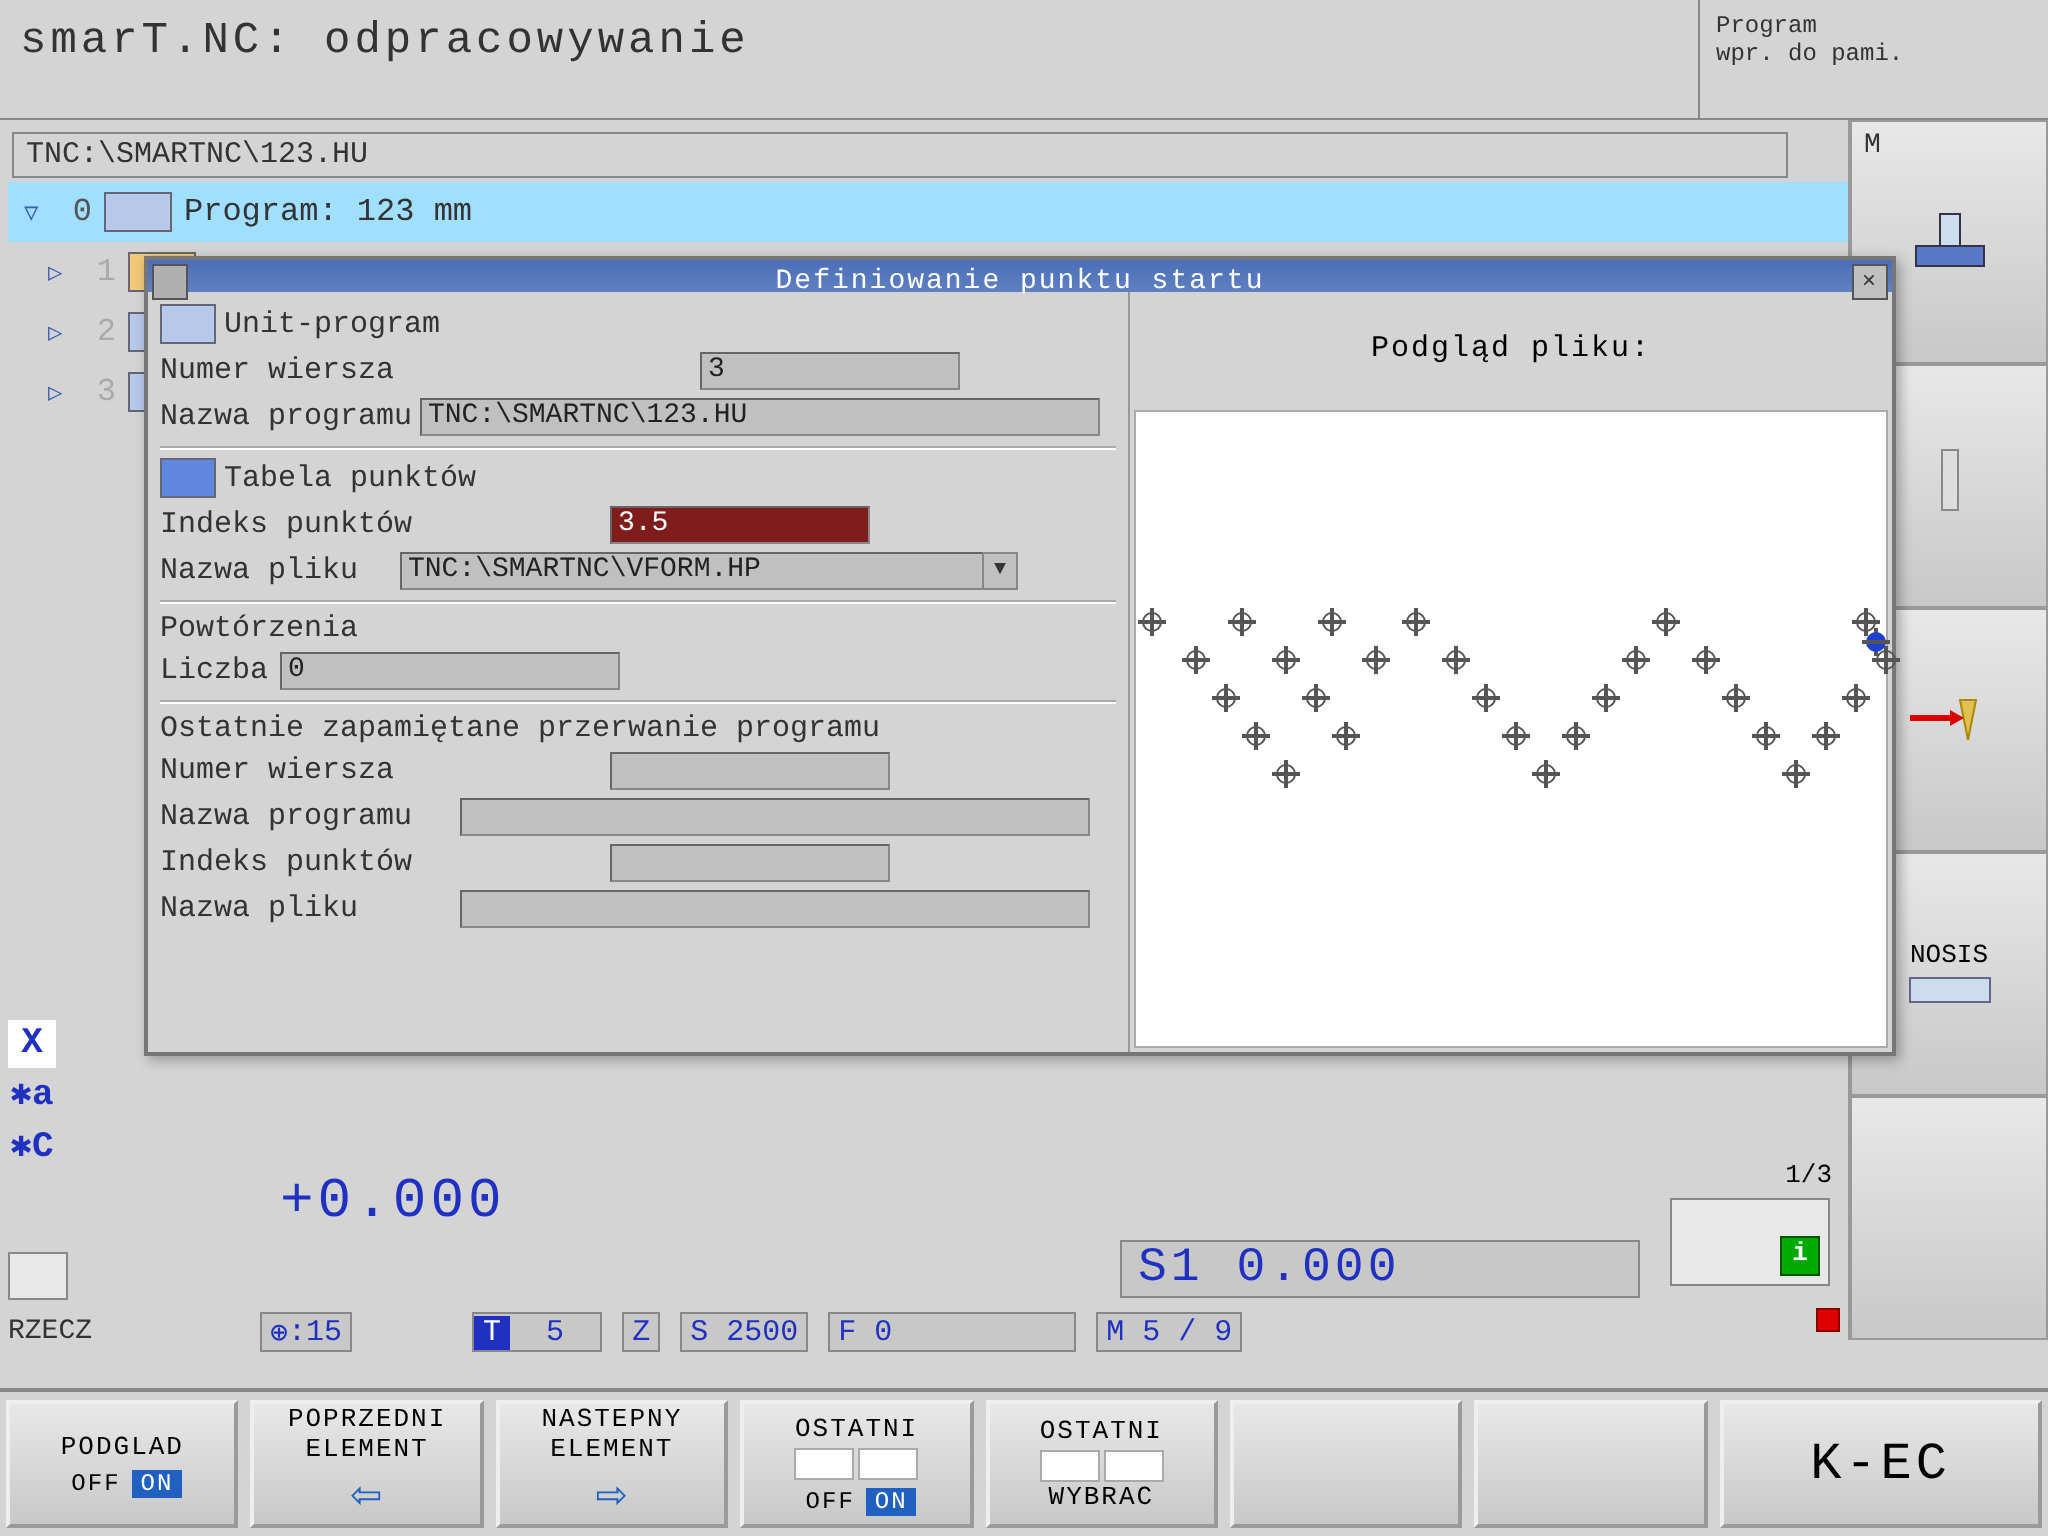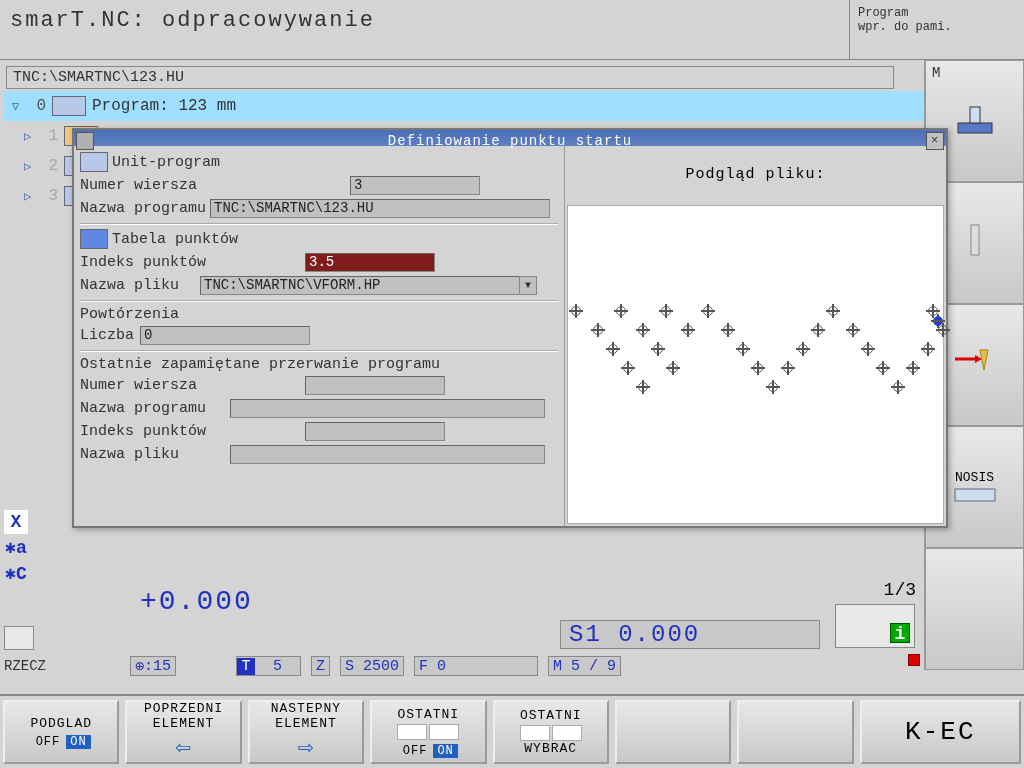--- a/index.html
+++ b/index.html
@@ -267,21 +267,21 @@
     position: absolute;
     left: 4px; top: 156px;
     width: 30px; height: 24px;
     border: 1px solid #888;
     background: #e8e8e8;
   }
   .right-stat {
     position: absolute;
     right: 2px; top: 110px;
     width: 94px;
-    font-size: 18px;
+    font-size: 13px;
   }
   .right-stat .page { text-align: right; padding-right: 6px; }
   .right-stat .doc {
     width: 80px; height: 44px;
     border: 1px solid #888;
     background: #e8e8e8;
     margin: 4px auto;
     position: relative;
   }
   .right-stat .doc::after {
@@ -522,21 +522,21 @@
         <span class="icon blue"></span>
         <span>Tabela punktów</span>
       </div>
       <div class="line">
         <span class="lbl">Indeks punktów</span>
         <span style="width:75px"></span>
         <span class="field sel" style="width:130px">3.5</span>
       </div>
       <div class="line">
         <span class="lbl" style="width:120px">Nazwa pliku</span>
-        <input class="field" style="width: 320px;" value="TNC:\SMARTNC\VFORM.HP">
+        <input class="field" style="width: 292px;" value="TNC:\SMARTNC\VFORM.HP">
         <div class="dd-arrow">▼</div>
       </div>
       <div class="divider"></div>
       <div>Powtórzenia</div>
       <div class="line">
         <span style="width:60px">Liczba</span>
         <input class="field" style="width: 170px;" value="0">
       </div>
       <div class="divider"></div>
       <div>Ostatnie zapamiętane przerwanie programu</div>

